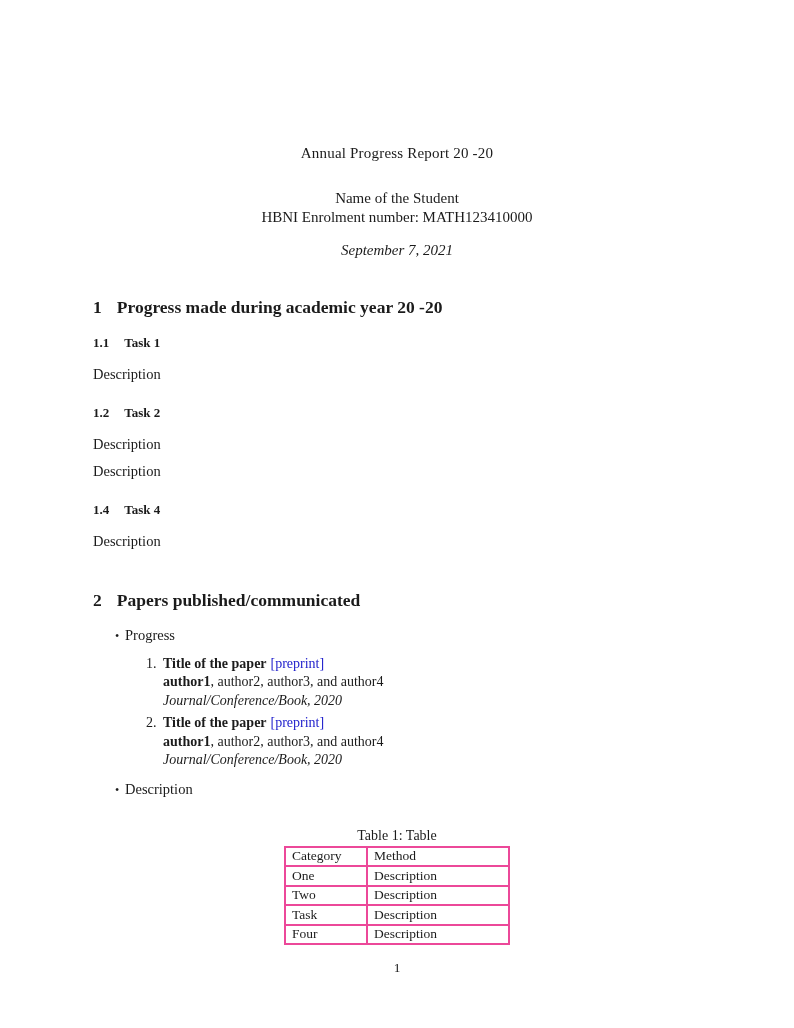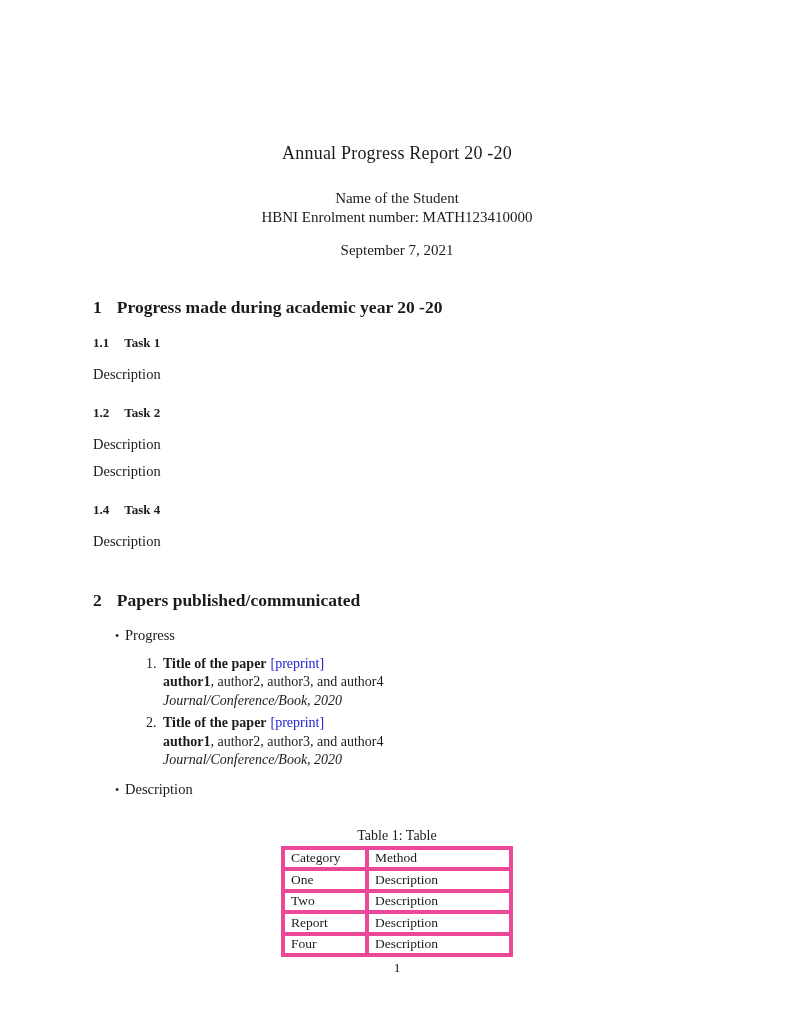--- a/index.html
+++ b/index.html
@@ -16,37 +16,38 @@
     background: #ffffff;
     font-family: "Liberation Serif", serif;
     color: #1b1b1b;
     overflow: hidden;
   }
   .content {
     padding: 0 93px;
   }
   .doc-title {
     margin: 140px 0 0 0;
-    font-size: 18px;
+    font-size: 15px;
     line-height: 26px;
     font-weight: 400;
     text-align: center;
     letter-spacing: 0.2px;
   }
   .author-block {
     margin-top: 23px;
     text-align: center;
     font-size: 15px;
     line-height: 19px;
   }
   .date-line {
     margin-top: 14px;
     text-align: center;
     font-size: 15px;
     line-height: 19px;
+    font-style: italic;
   }
   .sec-heading {
     margin-top: 36px;
     font-size: 17.5px;
     line-height: 22px;
     font-weight: 700;
   }
   .sec-heading .sec-num { display: inline-block; margin-right: 15px; }
   .sec-heading-2 { margin-top: 38px; }
   .subsec-heading {
@@ -102,21 +103,21 @@
     font-size: 14px;
     line-height: 14px;
     margin-bottom: 3px;
   }
   table.data-table {
     border-collapse: collapse;
     margin: 0 auto;
     font-size: 13.5px;
   }
   table.data-table td, table.data-table th {
-    border: 4px solid #ec4899;
+    border: 2px solid #ec4899;
     font-weight: 400;
     text-align: left;
     padding: 1.5px 6px;
     line-height: 14.5px;
   }
   table.data-table .col-category { width: 68px; }
   table.data-table .col-method { width: 128px; }
   .page-number {
     position: absolute;
     top: 960px;
@@ -204,21 +205,21 @@
           </tr>
           <tr>
             <td>One</td>
             <td>Description</td>
           </tr>
           <tr>
             <td>Two</td>
             <td>Description</td>
           </tr>
           <tr>
-            <td>Report</td>
+            <td>Task</td>
             <td>Description</td>
           </tr>
           <tr>
             <td>Four</td>
             <td>Description</td>
           </tr>
         </tbody>
       </table>
     </div>
 

